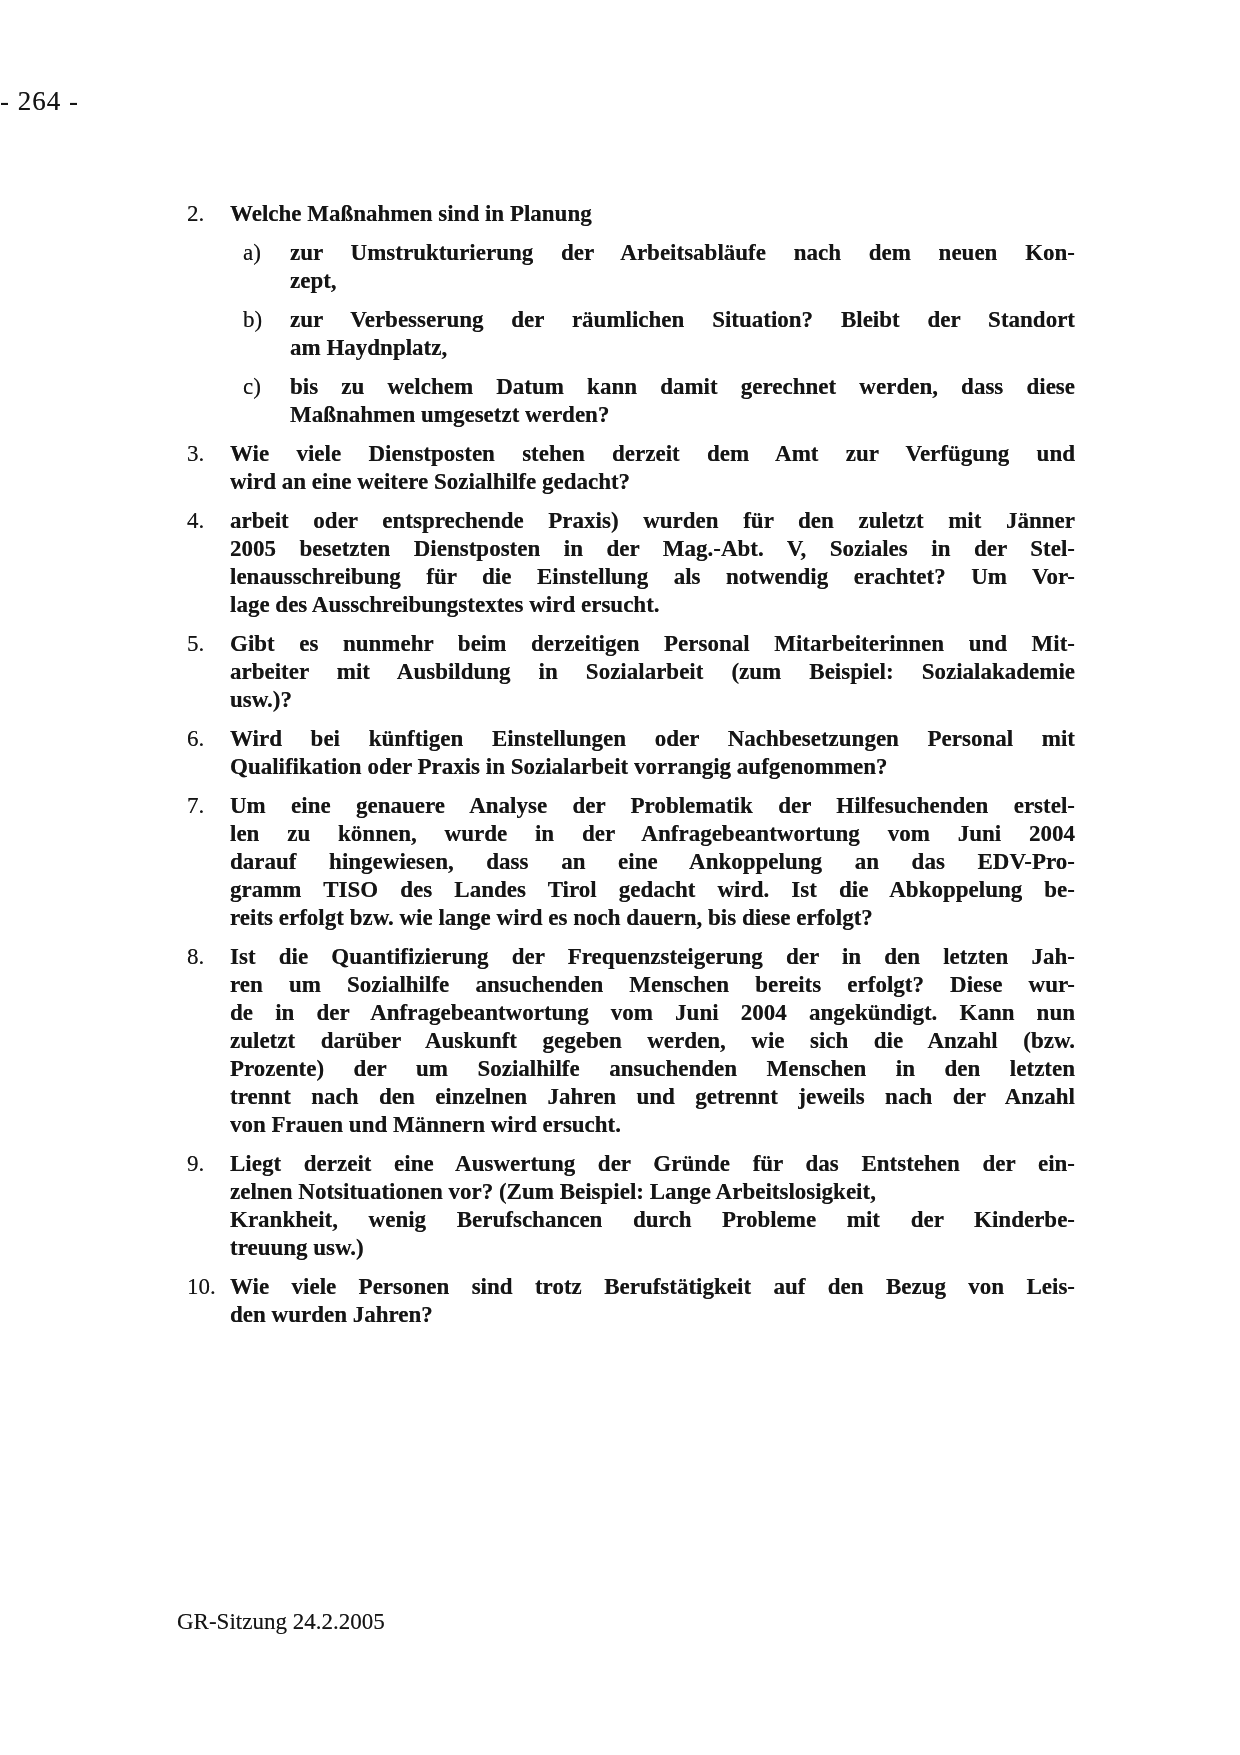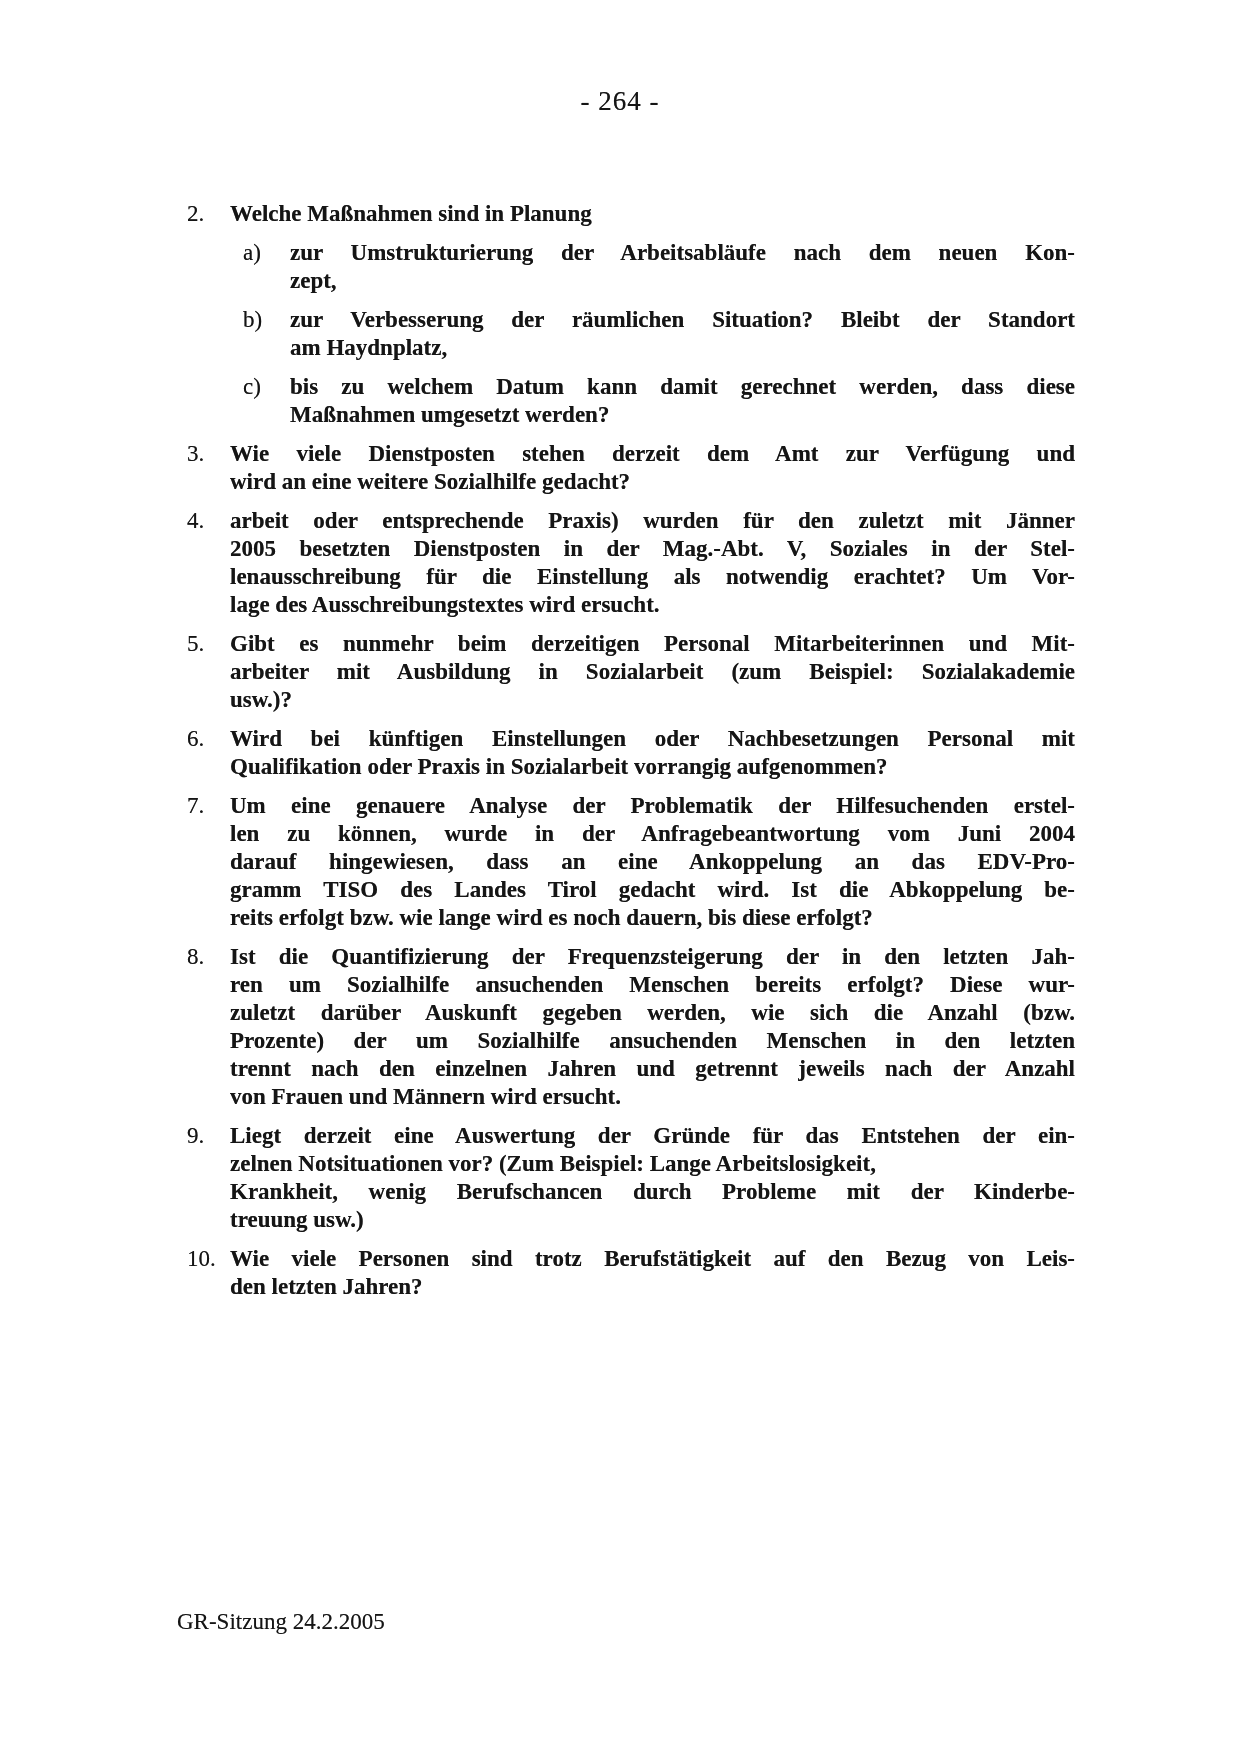--- a/index.html
+++ b/index.html
@@ -13,21 +13,21 @@
     background: #ffffff;
     color: #151515;
     font-family: "Liberation Serif", serif;
     overflow: hidden;
   }
   .page-number {
     position: absolute;
     top: 86px;
     left: 0;
     right: 0;
-    text-align: center;
+    text-align: left;
     font-size: 27px;
     letter-spacing: 1px;
     text-shadow: 0 0 0.4px rgba(0,0,0,0.55);
   }
   .questions {
     position: absolute;
     left: 187px;
     top: 200px;
     width: 888px;
     font-size: 23px;
@@ -149,38 +149,39 @@
           <div class="line just">darauf hingewiesen, dass an eine Ankoppelung an das EDV-Pro-</div>
           <div class="line just">gramm TISO des Landes Tirol gedacht wird. Ist die Abkoppelung be-</div>
           <div class="line">reits erfolgt bzw. wie lange wird es noch dauern, bis diese erfolgt?</div>
         </div>
       </div>
       <div class="q-row">
         <div class="q-marker">8.</div>
         <div class="q-body">
           <div class="line just">Ist die Quantifizierung der Frequenzsteigerung der in den letzten Jah-</div>
           <div class="line just">ren um Sozialhilfe ansuchenden Menschen bereits erfolgt? Diese wur-</div>
+          <div class="line just">de in der Anfragebeantwortung vom Juni 2004 angekündigt. Kann nun</div>
           <div class="line just">zuletzt darüber Auskunft gegeben werden, wie sich die Anzahl (bzw.</div>
           <div class="line just">Prozente) der um Sozialhilfe ansuchenden Menschen in den letzten</div>
           <div class="line just">trennt nach den einzelnen Jahren und getrennt jeweils nach der Anzahl</div>
           <div class="line">von Frauen und Männern wird ersucht.</div>
         </div>
       </div>
       <div class="q-row">
         <div class="q-marker">9.</div>
         <div class="q-body">
           <div class="line just">Liegt derzeit eine Auswertung der Gründe für das Entstehen der ein-</div>
           <div class="line">zelnen Notsituationen vor? (Zum Beispiel: Lange Arbeitslosigkeit,</div>
           <div class="line just">Krankheit, wenig Berufschancen durch Probleme mit der Kinderbe-</div>
           <div class="line">treuung usw.)</div>
         </div>
       </div>
       <div class="q-row">
         <div class="q-marker">10.</div>
         <div class="q-body">
           <div class="line just">Wie viele Personen sind trotz Berufstätigkeit auf den Bezug von Leis-</div>
-          <div class="line">den letzten Jahren?</div>
+          <div class="line">den wurden Jahren?</div>
         </div>
       </div>
     </main>
 
   <div class="footer">GR-Sitzung 24.2.2005</div>
 </div>
 
 </body></html>

